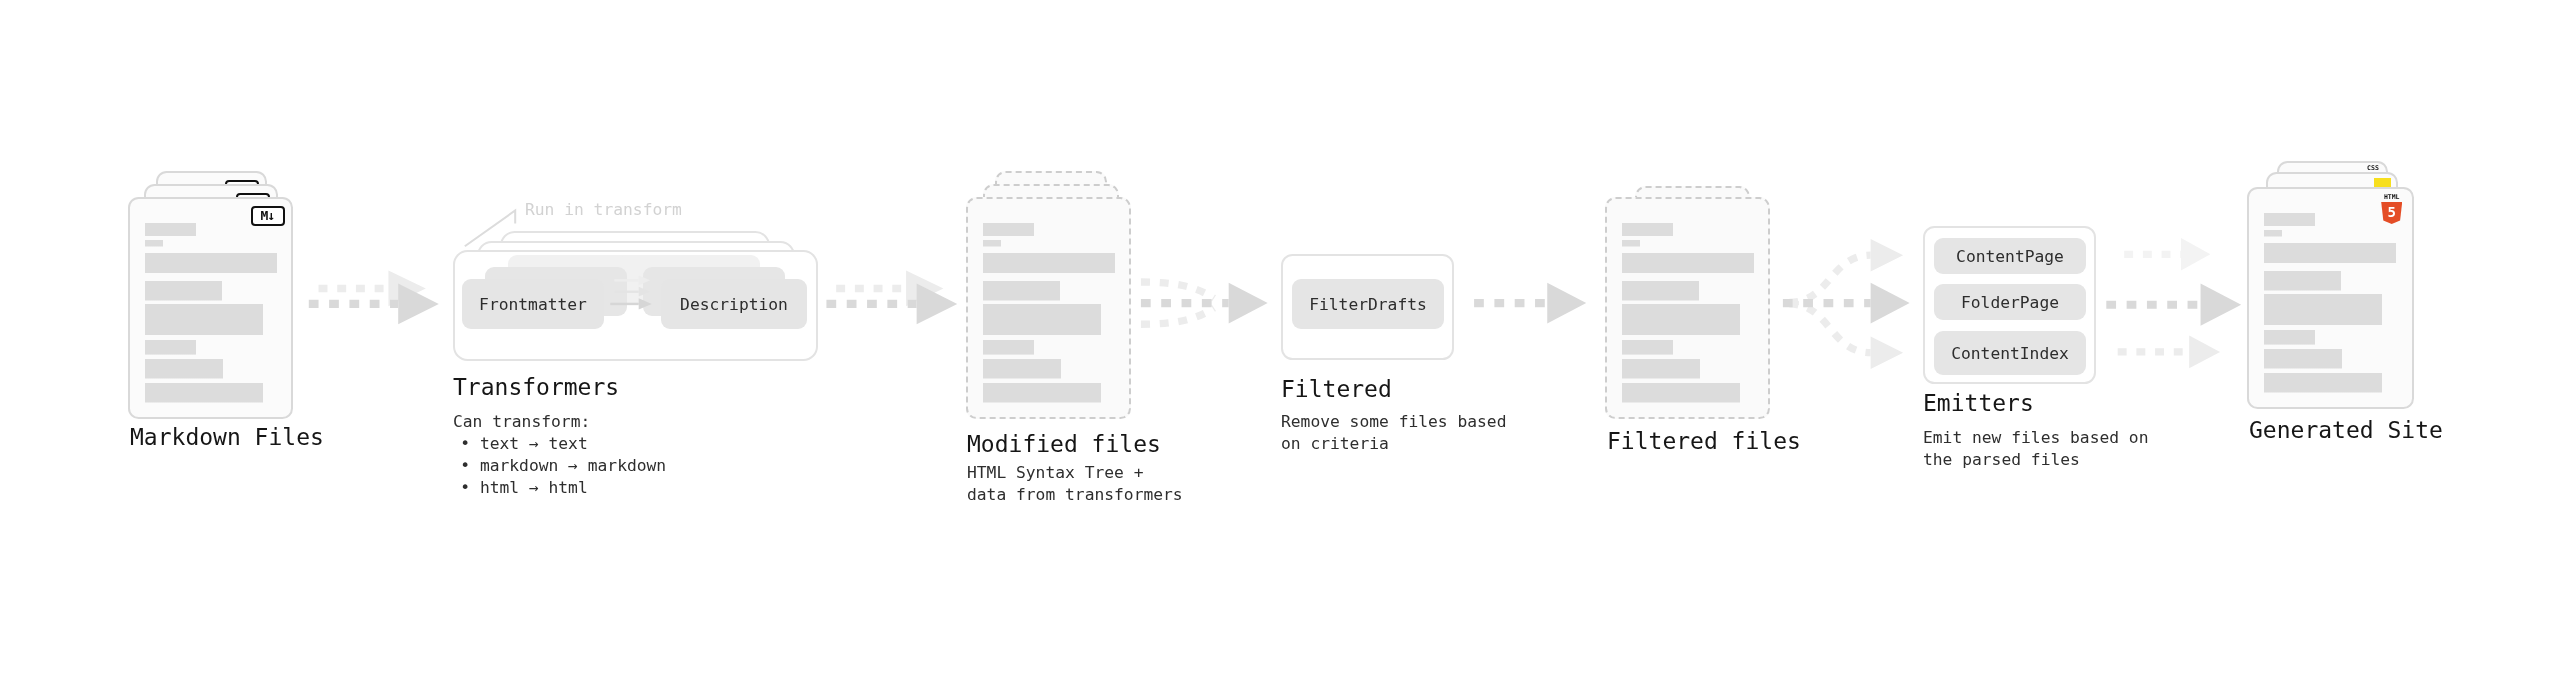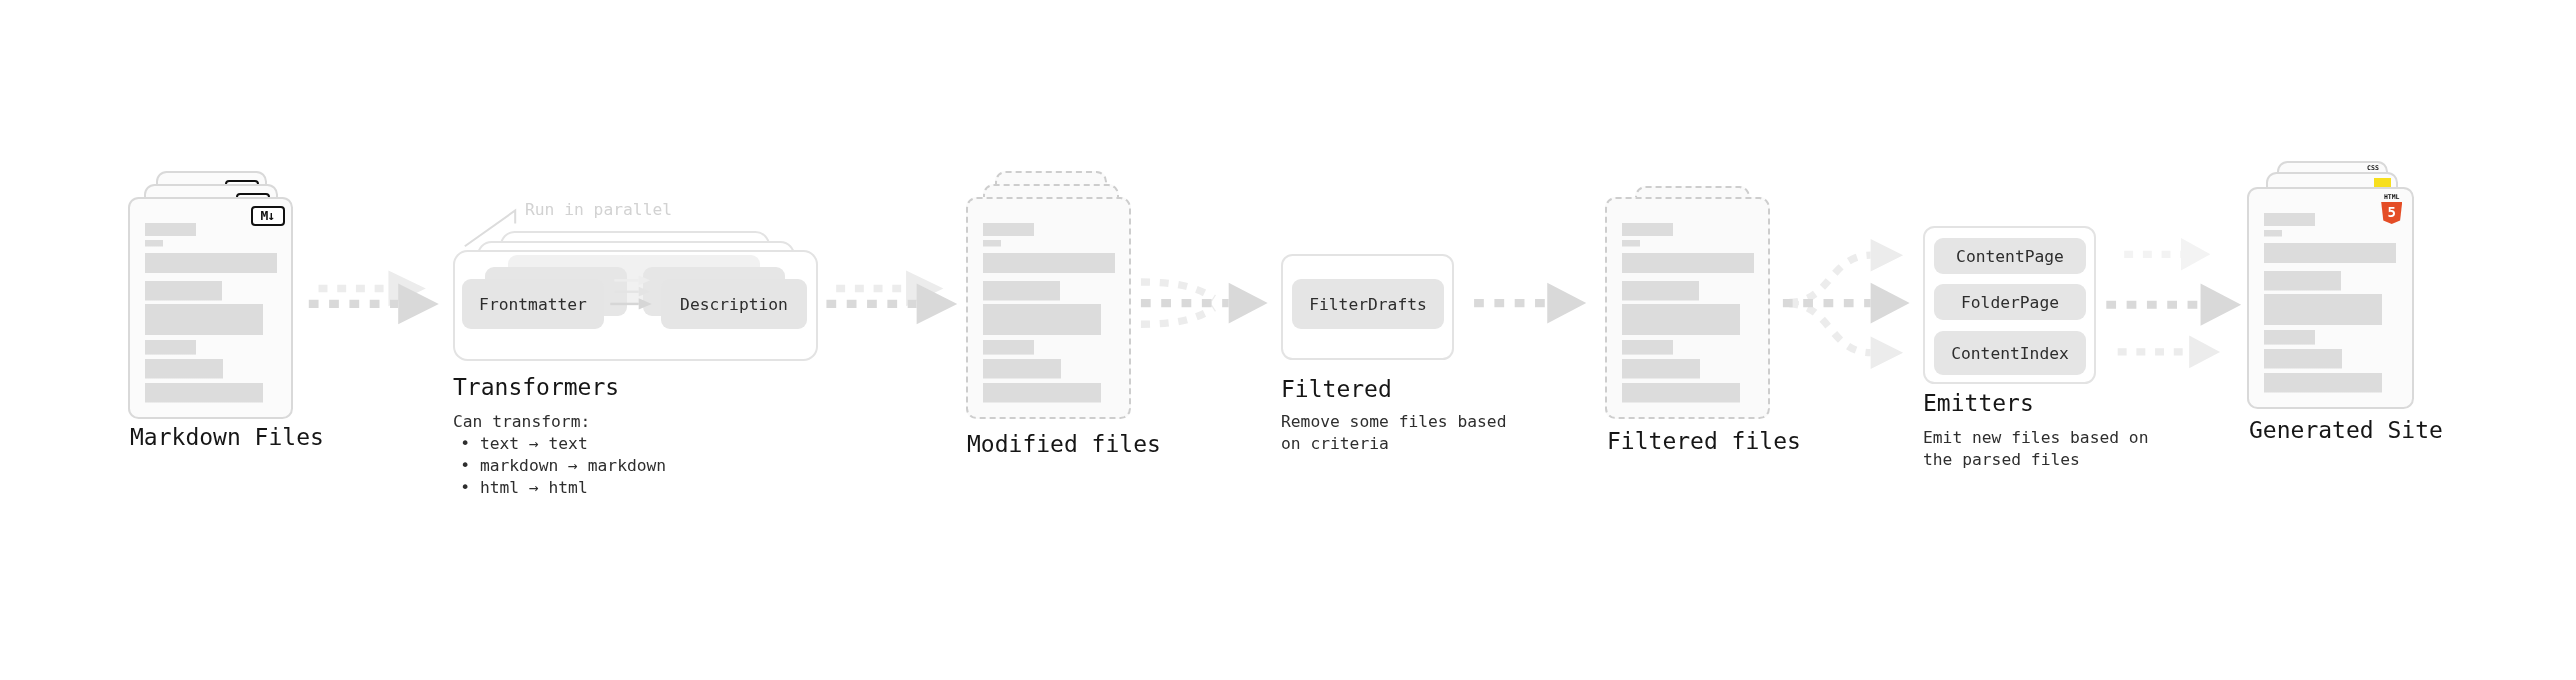--- a/index.html
+++ b/index.html
@@ -91,35 +91,39 @@
     <div class="outline-card" style="left:500px;top:231px;width:270px;height:105px"></div>
     <div class="outline-card" style="left:477px;top:241px;width:318px;height:106px"></div>
     <div class="outline-card" style="left:453px;top:250px;width:365px;height:111px"></div>
     <div class="pill ghost-back" style="left:508px;top:255px;width:142px;height:49px"></div>
     <div class="pill ghost-back" style="left:618px;top:255px;width:142px;height:49px"></div>
     <div class="pill ghost-mid" style="left:485px;top:267px;width:142px;height:49px"></div>
     <div class="pill ghost-mid" style="left:643px;top:267px;width:142px;height:49px"></div>
     <div class="pill" style="left:462px;top:279px;width:142px;height:50px">Frontmatter</div>
     <div class="pill" style="left:661px;top:279px;width:146px;height:50px">Description</div>
   </div>
-  <div class="annotation" style="left:525px;top:200px">Run in parallel</div>
+  <div class="annotation" style="left:525px;top:200px">Run in transform</div>
   <div class="section-title" style="left:453px;top:373px">Transformers</div>
   <div class="section-sub" style="left:453px;top:411px">
     <div>Can transform:</div>
     <div class="indent">• text → text</div>
     <div class="indent">• markdown → markdown</div>
     <div class="indent">• html → html</div>
   </div>
 
   <div>
     <div class="file-card dashed" style="left:995px;top:171px;width:112px;height:222px"></div>
     <div class="file-card dashed" style="left:983px;top:184px;width:136px;height:222px"></div>
     <div class="file-card dashed bars" style="left:966px;top:197px;width:165px;height:222px"></div>
   </div>
   <div class="section-title" style="left:967px;top:430px">Modified files</div>
+  <div class="section-sub" style="left:967px;top:462px">
+    <div>HTML Syntax Tree +</div>
+    <div>data from transformers</div>
+  </div>
 
   <div class="outline-card" style="left:1281px;top:254px;width:173px;height:106px;border-radius:11.4px"></div>
   <div class="pill" style="left:1292px;top:279px;width:152px;height:50px">FilterDrafts</div>
   <div class="section-title" style="left:1281px;top:375px">Filtered</div>
   <div class="section-sub" style="left:1281px;top:411px">
     <div>Remove some files based</div>
     <div>on criteria</div>
   </div>
 
   <div>

